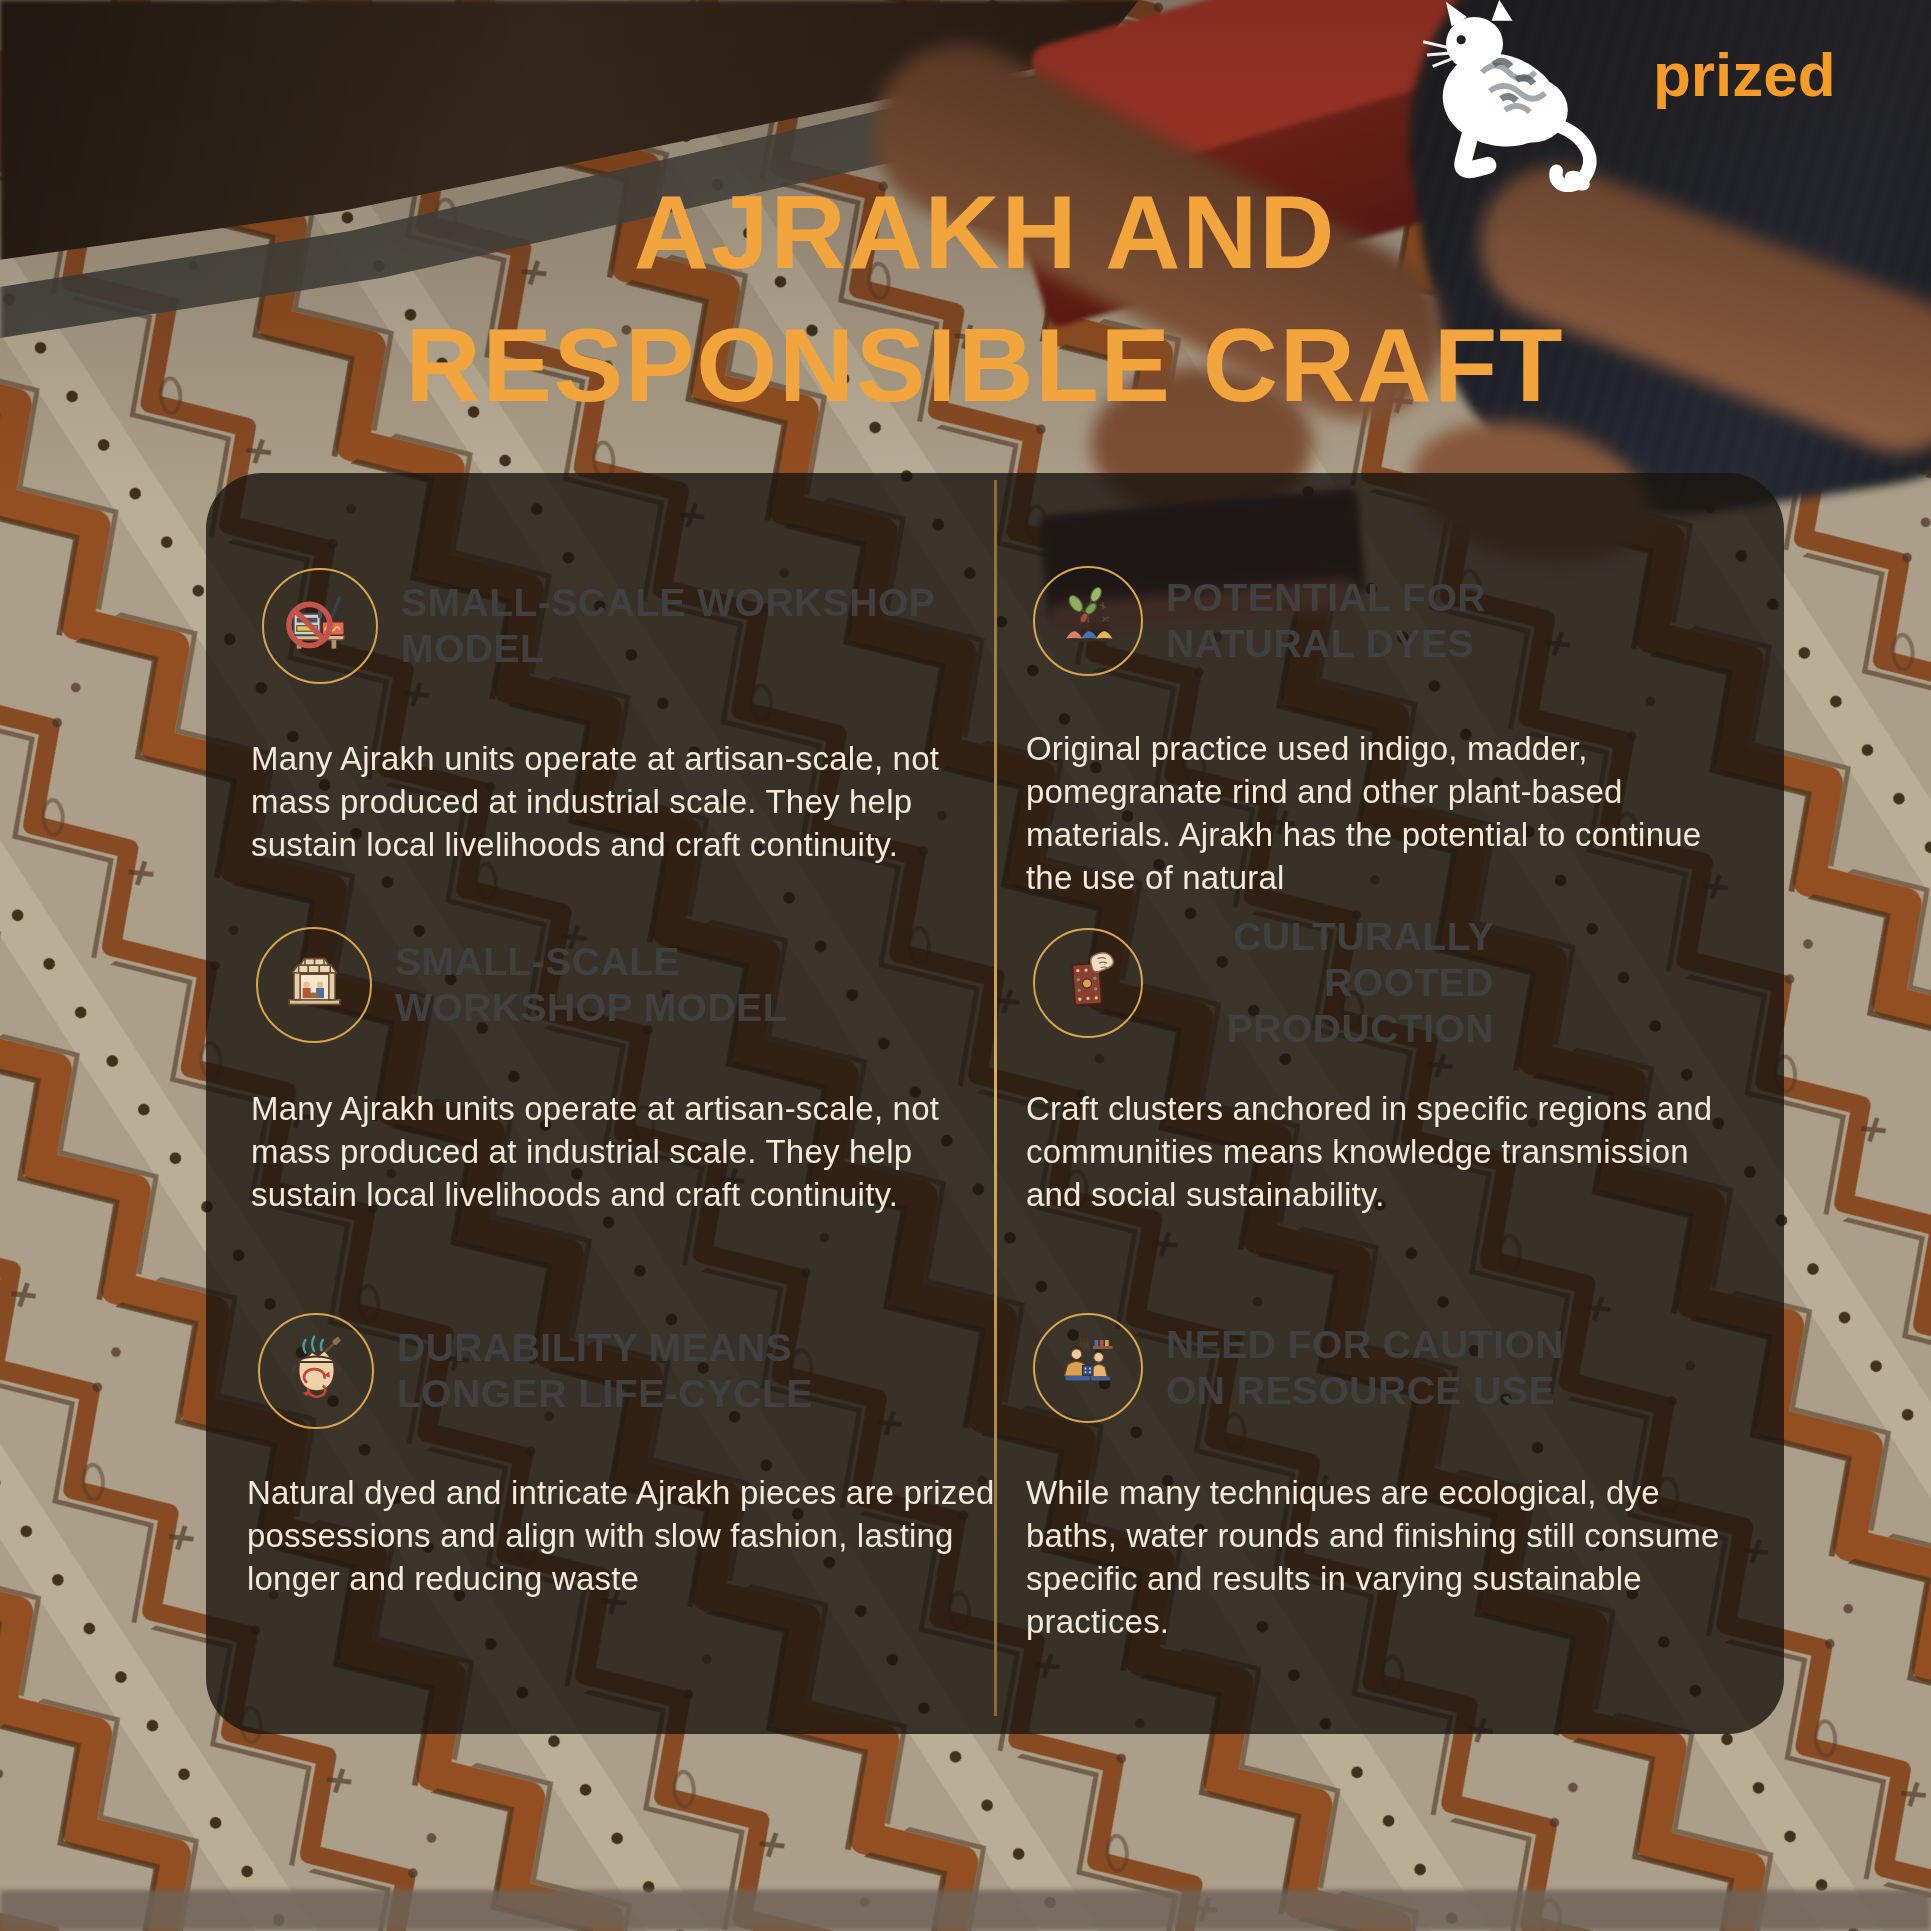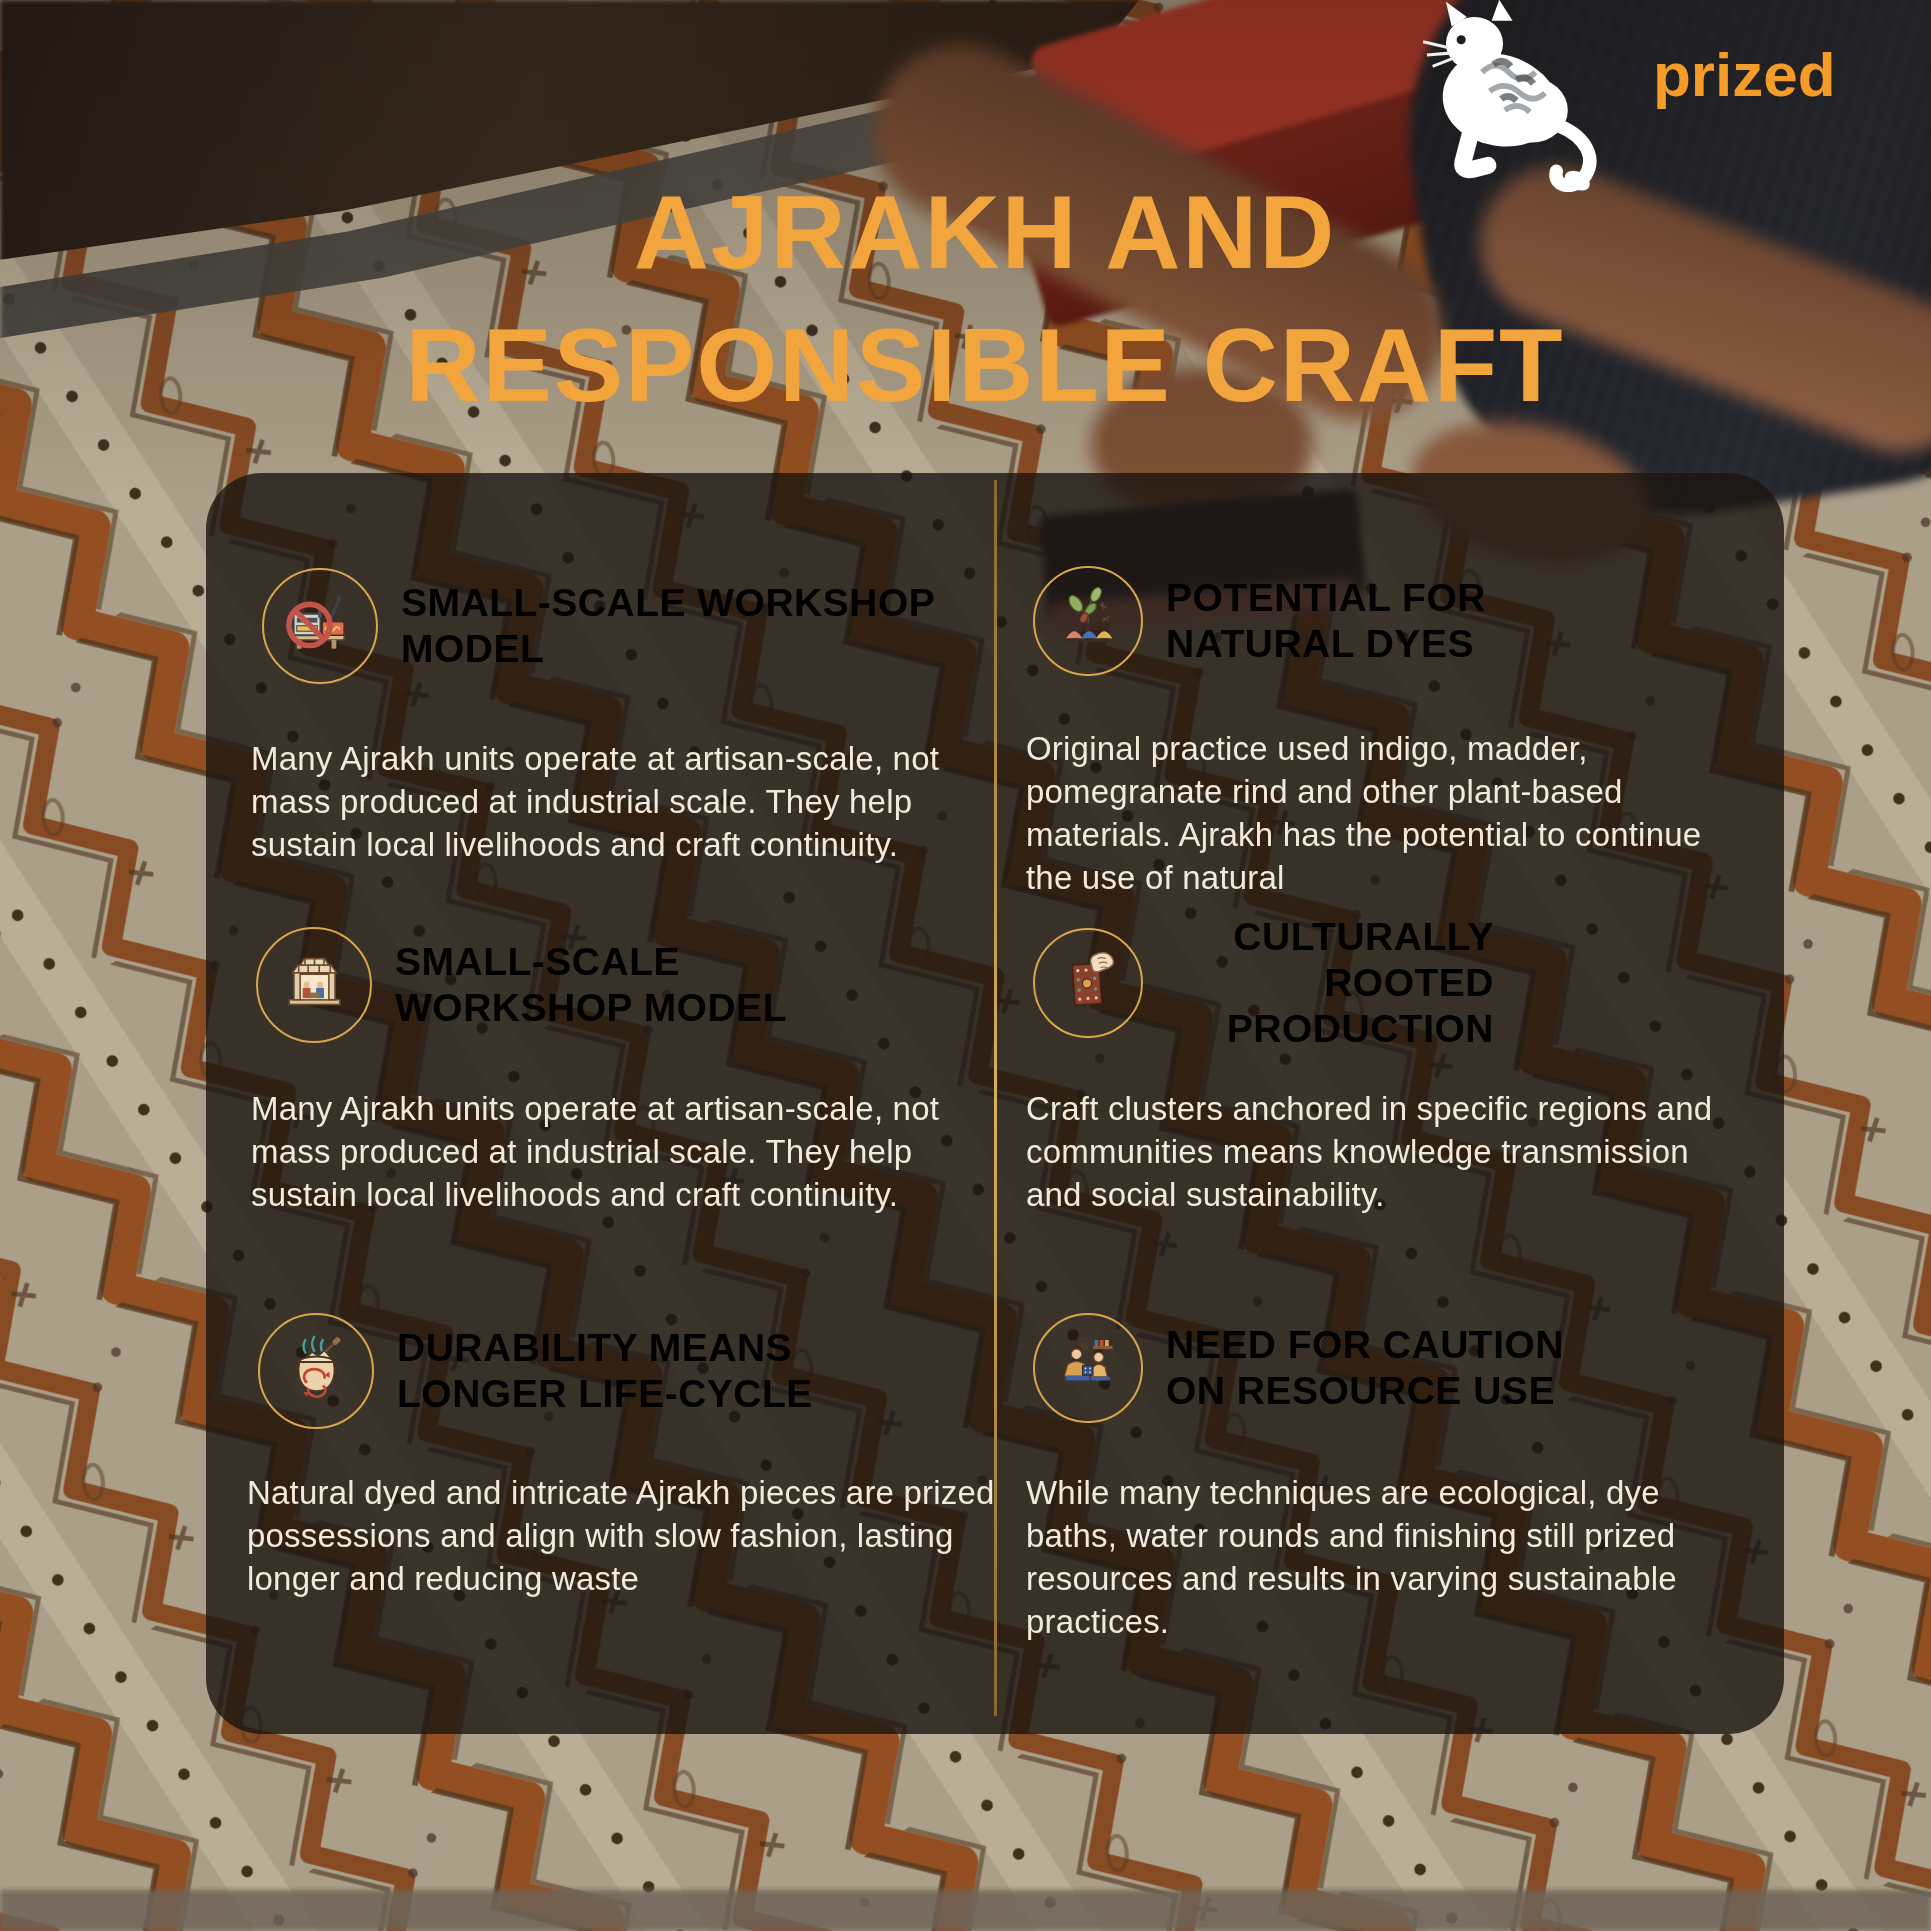--- a/index.html
+++ b/index.html
@@ -95,21 +95,21 @@
 
   
   .row{position:absolute;z-index:6;display:flex;align-items:center;gap:23px;}
   .ring{
     flex:0 0 auto;border:2.9px solid #D8A64C;border-radius:50%;
     display:flex;align-items:center;justify-content:center;
   }
   .ring.lg{width:116px;height:116px;}
   .ring.sm{width:110px;height:110px;}
   .heading{
-    color:#000000;font-weight:700;font-size:39px;line-height:46px;
+    color:#404040;font-weight:700;font-size:39px;line-height:46px;
     letter-spacing:0.5px;text-transform:uppercase;
   }
   .body{
     position:absolute;z-index:6;color:#F3EAD9;font-size:33px;line-height:43px;
     letter-spacing:0.2px;white-space:pre-line;
   }
   #row1{left:262px;top:568px;} #row1 .heading{width:579px;}
   #row2{left:256px;top:927px;} #row2 .heading{width:415px;}
   #row3{left:258px;top:1313px;} #row3 .heading{width:473px;}
   #row4{left:1033px;top:566px;} #row4 .heading{width:386px;}
@@ -324,16 +324,16 @@
         <path d="M54,61 h24 q3,5 -2,5 h-20 q-5,0 -2,-5 z" fill="#3f5fa0"></path>
         <rect x="42" y="46" width="14" height="13" fill="#3a4f7a" stroke="#243049" stroke-width="1.5"></rect>
         <circle cx="46" cy="50" r="1.2" fill="#cfd8ea"></circle>
           <circle cx="52" cy="50" r="1.2" fill="#cfd8ea"></circle>
         <circle cx="46" cy="55" r="1.2" fill="#cfd8ea"></circle>
           <circle cx="52" cy="55" r="1.2" fill="#cfd8ea"></circle>
       </svg>
     </div>
     <div class="heading">NEED FOR CAUTION ON RESOURCE USE</div>
   </div>
-  <div class="body" id="body6">While many techniques are ecological, dye baths, water rounds and finishing still prized resources and results in varying sustainable practices.</div>
+  <div class="body" id="body6">While many techniques are ecological, dye baths, water rounds and finishing still consume specific and results in varying sustainable practices.</div>
 
 </div>
 
 
 </body></html>

